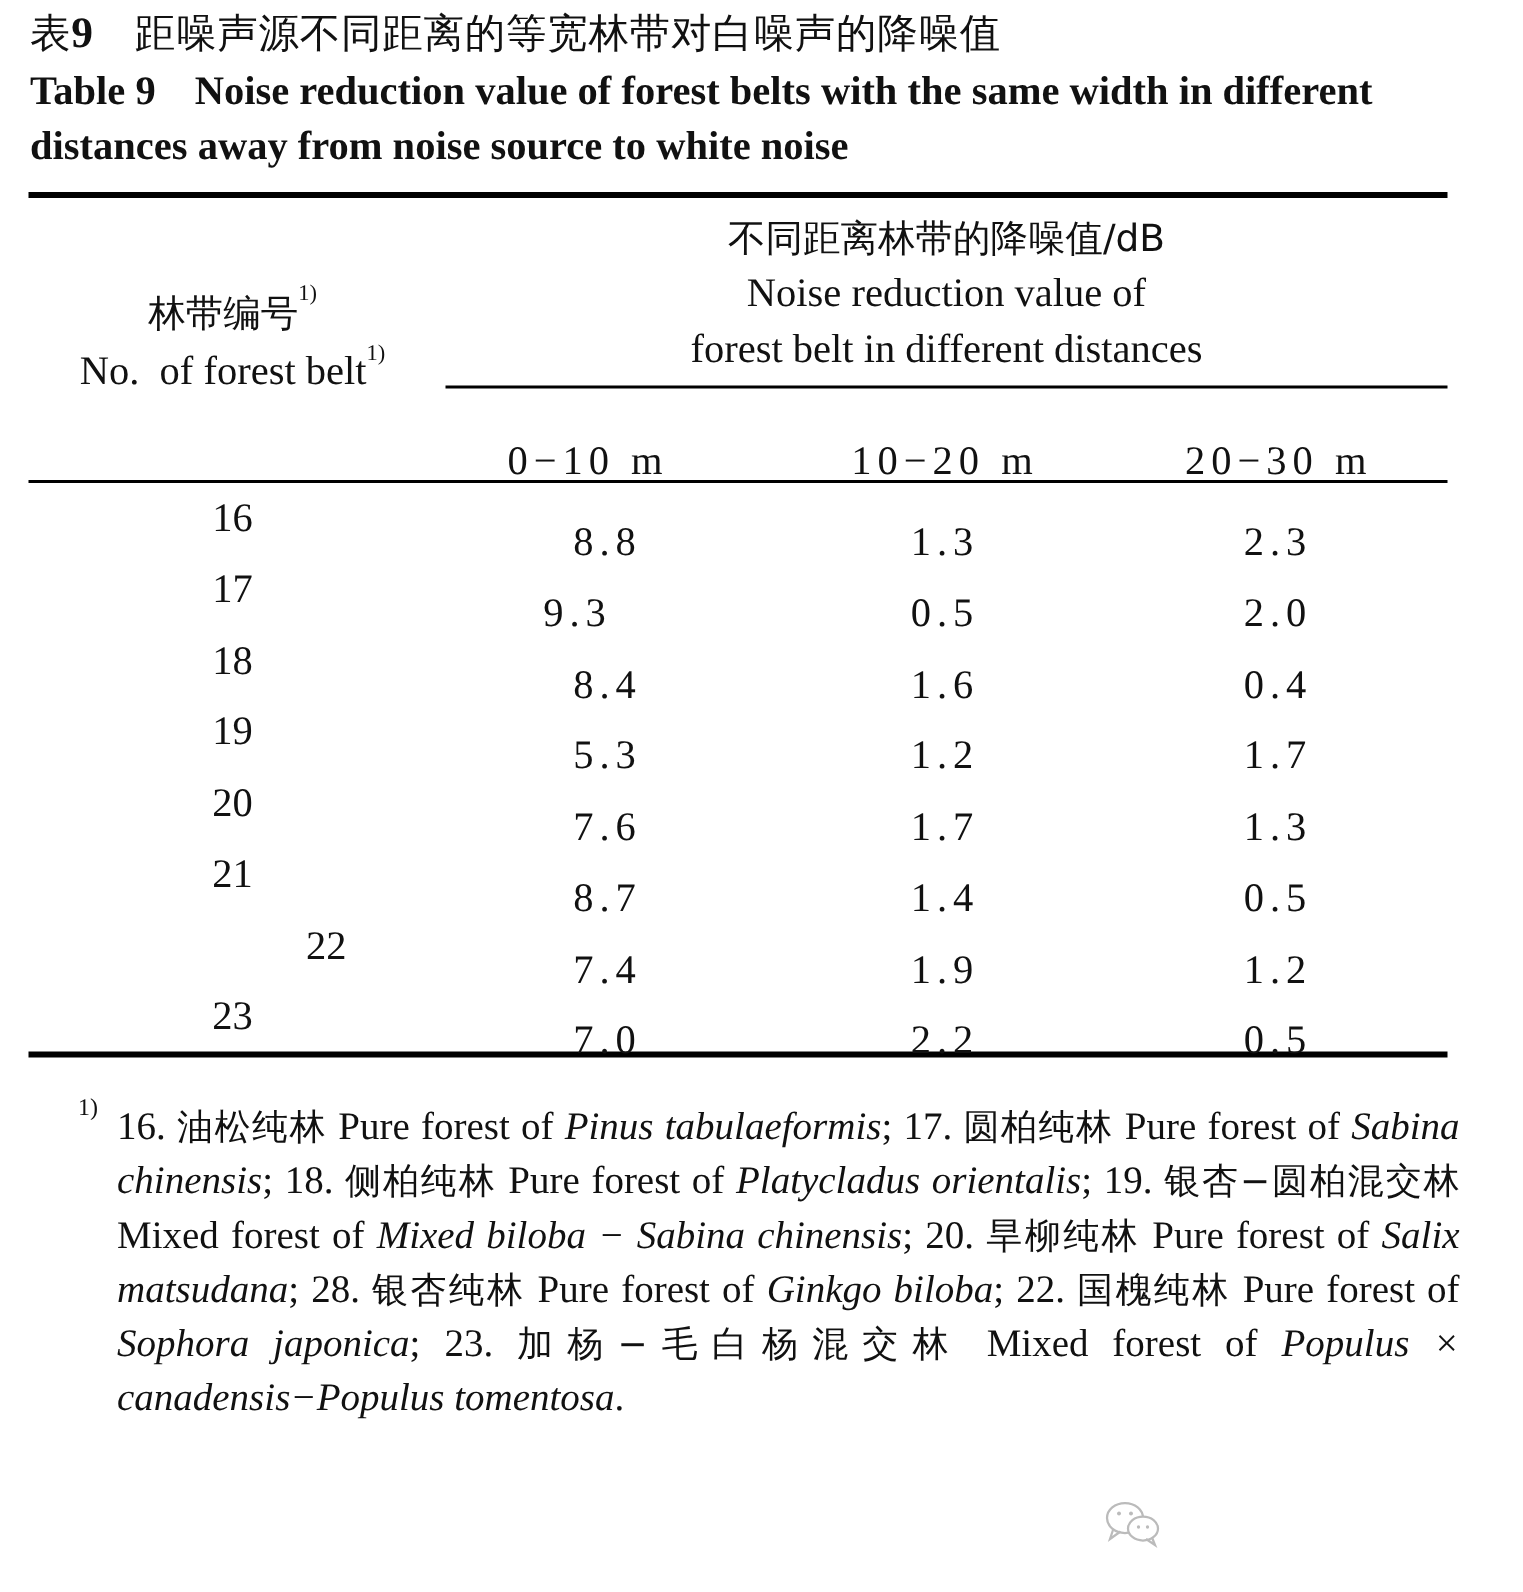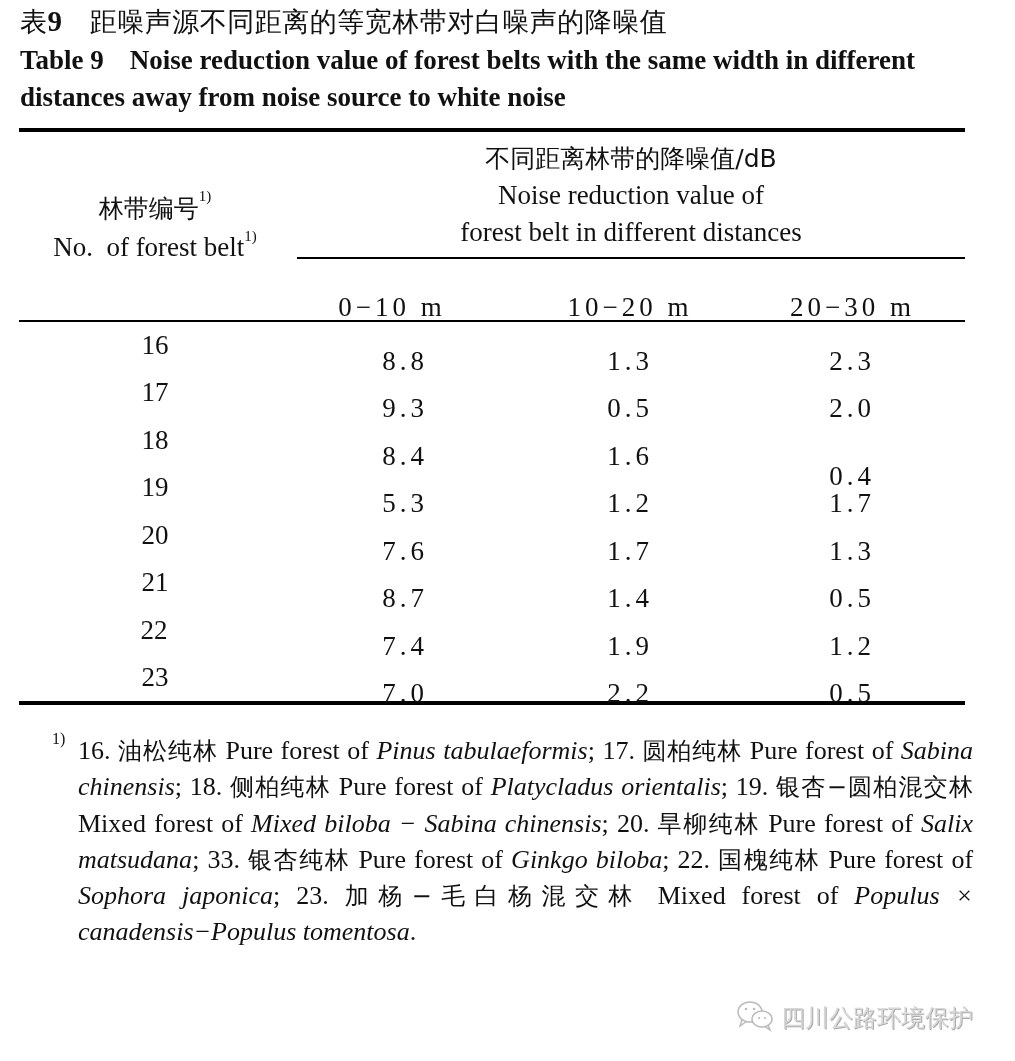--- a/index.html
+++ b/index.html
@@ -59,80 +59,80 @@
 
 <div>
   <div>
     <div class="cell" style="left:95px; width:120px; top:330px;">16</div>
     <div class="cell rowv" style="left:340px; width:130px; top:330px;">8.8</div>
     <div class="cell rowv" style="left:565px; width:130px; top:330px;">1.3</div>
     <div class="cell rowv" style="left:787px; width:130px; top:330px;">2.3</div>
   </div>
   <div>
     <div class="cell" style="left:95px; width:120px; top:377px;">17</div>
-    <div class="cell rowv" style="left:340px; width:130px; top:377px;text-align:center;">9.3</div>
+    <div class="cell rowv" style="left:320px; width:130px; top:377px;text-align:center;">9.3</div>
     <div class="cell rowv" style="left:565px; width:130px; top:377px;">0.5</div>
     <div class="cell rowv" style="left:787px; width:130px; top:377px;">2.0</div>
   </div>
   <div>
     <div class="cell" style="left:95px; width:120px; top:425px;">18</div>
     <div class="cell rowv" style="left:340px; width:130px; top:425px;">8.4</div>
     <div class="cell rowv" style="left:565px; width:130px; top:425px;">1.6</div>
-    <div class="cell rowv" style="left:787px; width:130px; top:445px;">0.4</div>
+    <div class="cell rowv" style="left:787px; width:130px; top:425px;">0.4</div>
   </div>
   <div>
     <div class="cell" style="left:95px; width:120px; top:472px;">19</div>
     <div class="cell rowv" style="left:340px; width:130px; top:472px;">5.3</div>
     <div class="cell rowv" style="left:565px; width:130px; top:472px;">1.2</div>
     <div class="cell rowv" style="left:787px; width:130px; top:472px;">1.7</div>
   </div>
   <div>
     <div class="cell" style="left:95px; width:120px; top:520px;">20</div>
     <div class="cell rowv" style="left:340px; width:130px; top:520px;">7.6</div>
     <div class="cell rowv" style="left:565px; width:130px; top:520px;">1.7</div>
     <div class="cell rowv" style="left:787px; width:130px; top:520px;">1.3</div>
   </div>
   <div>
     <div class="cell" style="left:95px; width:120px; top:567px;">21</div>
     <div class="cell rowv" style="left:340px; width:130px; top:567px;">8.7</div>
     <div class="cell rowv" style="left:565px; width:130px; top:567px;">1.4</div>
     <div class="cell rowv" style="left:787px; width:130px; top:567px;">0.5</div>
   </div>
   <div>
-    <div class="cell" style="left:94px; width:120px; top:615px;">22</div>
+    <div class="cell" style="left:111px; width:120px; top:615px;text-align:right;">22</div>
     <div class="cell rowv" style="left:340px; width:130px; top:615px;">7.4</div>
     <div class="cell rowv" style="left:565px; width:130px; top:615px;">1.9</div>
     <div class="cell rowv" style="left:787px; width:130px; top:615px;">1.2</div>
   </div>
   <div>
     <div class="cell" style="left:95px; width:120px; top:662px;">23</div>
     <div class="cell rowv" style="left:340px; width:130px; top:662px;">7.0</div>
     <div class="cell rowv" style="left:565px; width:130px; top:662px;">2.2</div>
     <div class="cell rowv" style="left:787px; width:130px; top:662px;">0.5</div>
   </div>
 </div>
 
 <div class="note-mark">1)</div>
 <div class="note">
   <span><span>16.</span> <span class="cn">油松纯林</span> <span>Pure forest of</span> <i>Pinus tabulaeformis</i><span>;</span></span>
   <span><span>17.</span> <span class="cn">圆柏纯林</span> <span>Pure forest of</span> <i>Sabina chinensis</i><span>;</span></span>
   <span><span>18.</span> <span class="cn">侧柏纯林</span> <span>Pure forest of</span> <i>Platycladus orientalis</i><span>;</span></span>
   <span><span>19.</span> <span class="cn">银杏−圆柏混交林</span> <span>Mixed forest of</span> <i>Mixed biloba − Sabina chinensis</i><span>;</span></span>
   <span><span>20.</span> <span class="cn">旱柳纯林</span> <span>Pure forest of</span> <i>Salix matsudana</i><span>;</span></span>
-  <span><span>33.</span> <span class="cn">银杏纯林</span> <span>Pure forest of</span> <i>Ginkgo biloba</i><span>;</span></span>
+  <span><span>28.</span> <span class="cn">银杏纯林</span> <span>Pure forest of</span> <i>Ginkgo biloba</i><span>;</span></span>
   <span><span>22.</span> <span class="cn">国槐纯林</span> <span>Pure forest of</span> <i>Sophora japonica</i><span>;</span></span>
   <span><span>23.</span> <span class="cn">加杨−毛白杨混交林</span> <span>Mixed forest of</span> <i>Populus × canadensis−Populus tomentosa</i><span>.</span></span>
 </div>
 
 <div class="watermark">
   <span class="wm-icon">
     <svg width="40" height="32" viewBox="0 0 40 32">
       <ellipse cx="15" cy="12" rx="12" ry="10" fill="none" stroke="#bbb" stroke-width="1.5"></ellipse>
       <path d="M7 20 L5 26 L12 21" fill="none" stroke="#bbb" stroke-width="1.5"></path>
       <ellipse cx="27" cy="19" rx="10" ry="8" fill="#fff" stroke="#bbb" stroke-width="1.5"></ellipse>
       <path d="M33 25 L35 30 L29 26" fill="none" stroke="#bbb" stroke-width="1.5"></path>
       <circle cx="11" cy="9" r="1.3" fill="#bbb"></circle>
         <circle cx="19" cy="9" r="1.3" fill="#bbb"></circle>
       <circle cx="24" cy="18" r="1.1" fill="#bbb"></circle>
         <circle cx="30" cy="18" r="1.1" fill="#bbb"></circle>
     </svg>
-  </span><span>四川公路环境保护</span>
+  </span>
 </div>
 
 </body></html>

